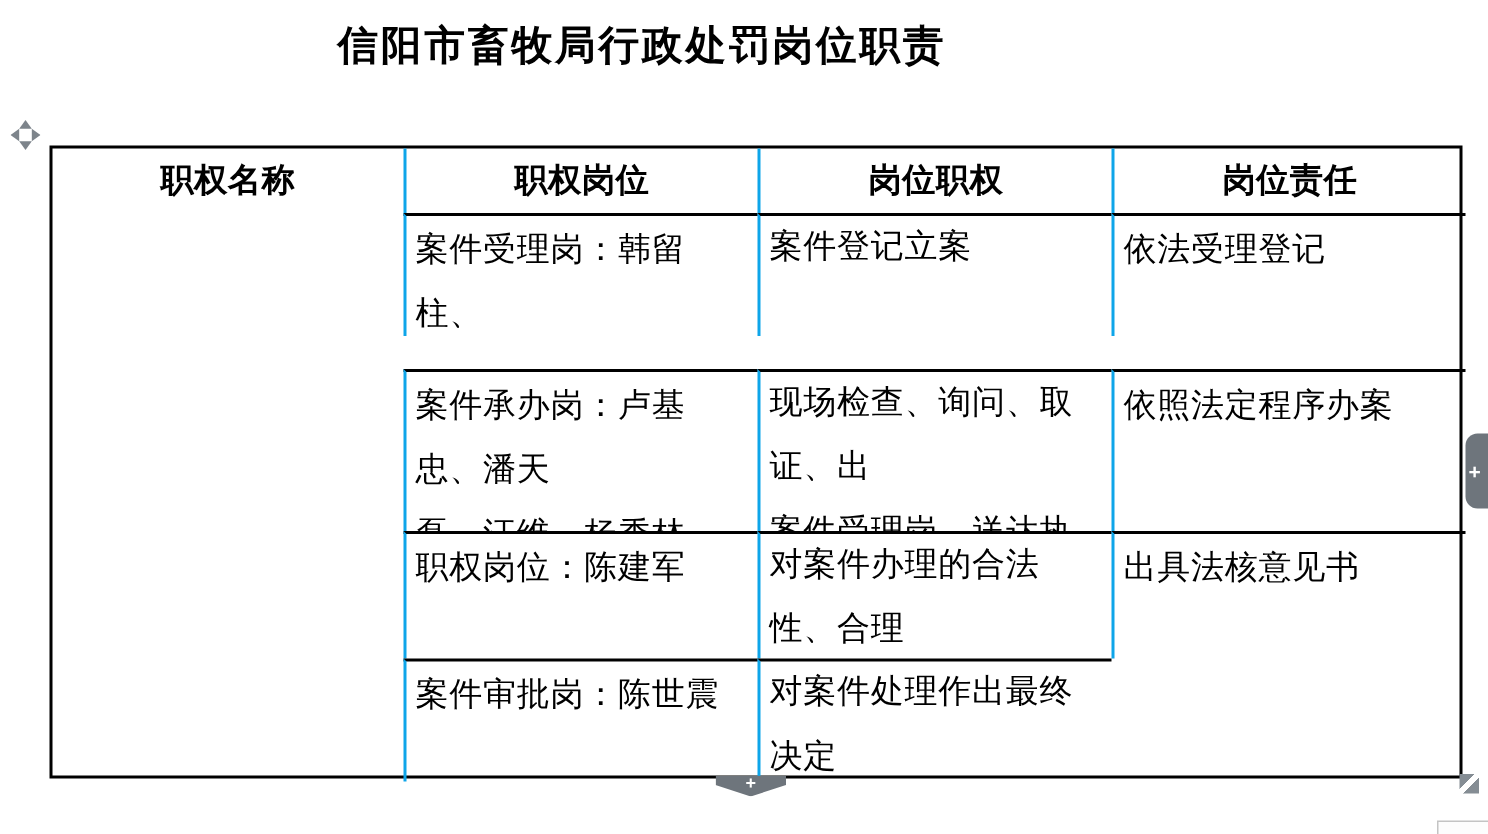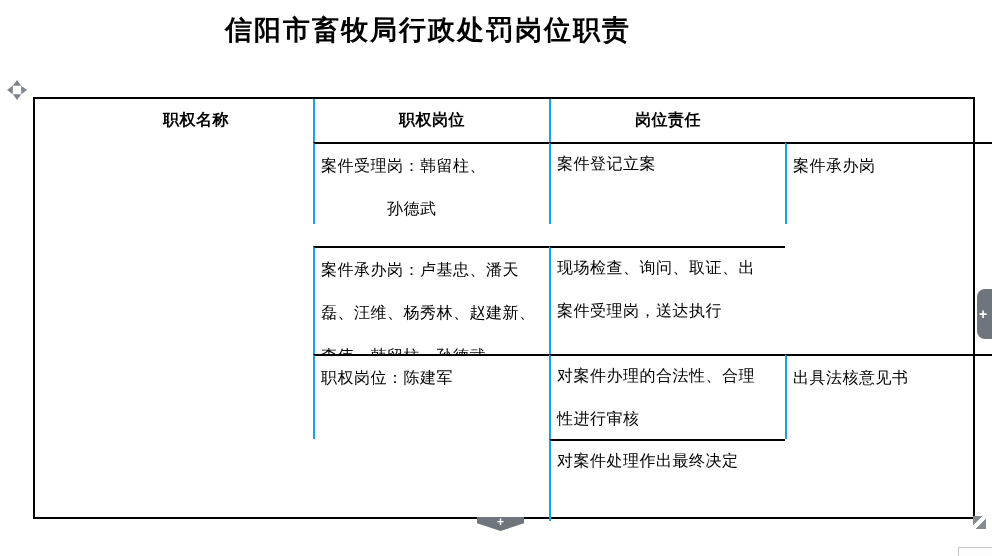--- a/index.html
+++ b/index.html
@@ -27,23 +27,22 @@
   }
 
   
   .duties-table {
     position: absolute; left: 33px; top: 97px;
     width: 942px; height: 422px;
     display: grid;
     grid-template-columns: 234px 236px 236px 236px;
     grid-template-rows: 43px 82px 130px 85px 82px;
     border: 2px solid #000;
-    font-size: 16px;
+    font-size: 22px;
     letter-spacing: 0.5px;
-    padding-left: 44px;
   }
   .cell {
     border-left: 2px solid #0ea5e9;
     border-top: 2px solid #000;
     padding: 0 6px;
     line-height: 43px;
     white-space: pre-line;
     overflow: hidden;
   }
   .cell.first-col { border-left: none; }
@@ -119,39 +118,42 @@
     <path d="M10 0 L14.2 5.8 L5.8 5.8 Z" fill="#7d848b"></path>
     <path d="M10 20 L14.2 14.2 L5.8 14.2 Z" fill="#7d848b"></path>
     <path d="M0 10 L5.8 5.8 L5.8 14.2 Z" fill="#7d848b"></path>
     <path d="M20 10 L14.2 5.8 L14.2 14.2 Z" fill="#7d848b"></path>
   </svg>
 </div>
 
 <div class="duties-table">
   <div class="cell header-cell header-row first-col">职权名称</div>
   <div class="cell header-cell header-row">职权岗位</div>
+  <div class="cell header-cell header-row">岗位职权</div>
   <div class="cell header-cell header-row">岗位责任</div>
 
 
   <div class="cell r2 c2">案件受理岗：韩留柱、
 　　　　孙德武</div>
   <div class="cell r2 c3">案件登记立案</div>
-  <div class="cell r2 c4">案件承办岗</div>
+  <div class="cell r2 c4">依法受理登记</div>
 
   <div class="cell r3 c2">案件承办岗：卢基忠、潘天
 磊、汪维、杨秀林、赵建新、
 李伟、韩留柱、孙德武、</div>
   <div class="cell r3 c3">现场检查、询问、取证、出
 案件受理岗，送达执行</div>
+  <div class="cell r3 c4">依照法定程序办案</div>
 
   <div class="cell r4 c2">职权岗位：陈建军</div>
   <div class="cell r4 c3">对案件办理的合法性、合理
 性进行审核</div>
   <div class="cell r4 c4">出具法核意见书</div>
 
+  <div class="cell r5 c2">案件审批岗：陈世震</div>
   <div class="cell r5 c3">对案件处理作出最终决定</div>
 </div>
 
 <div class="add-col-btn">
   <span>+</span>
 </div>
 
 <div class="add-row-btn">
   <span>+</span>
 </div>

